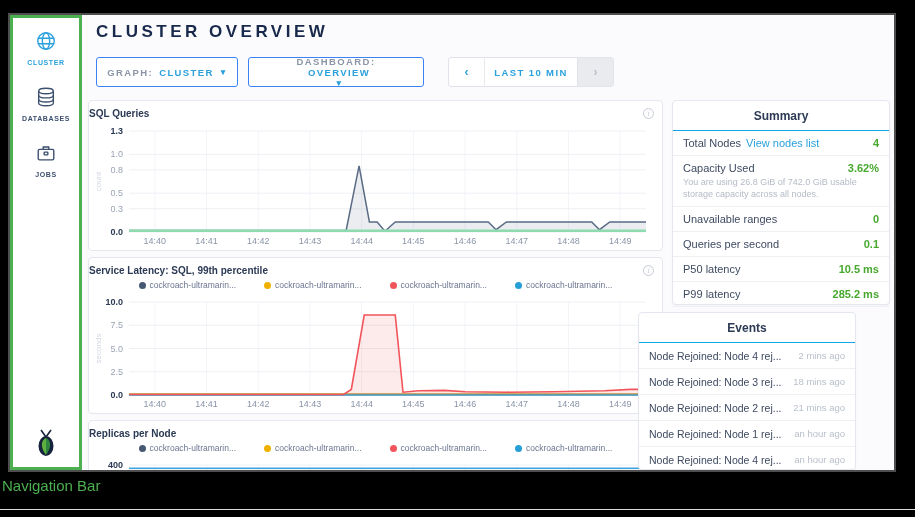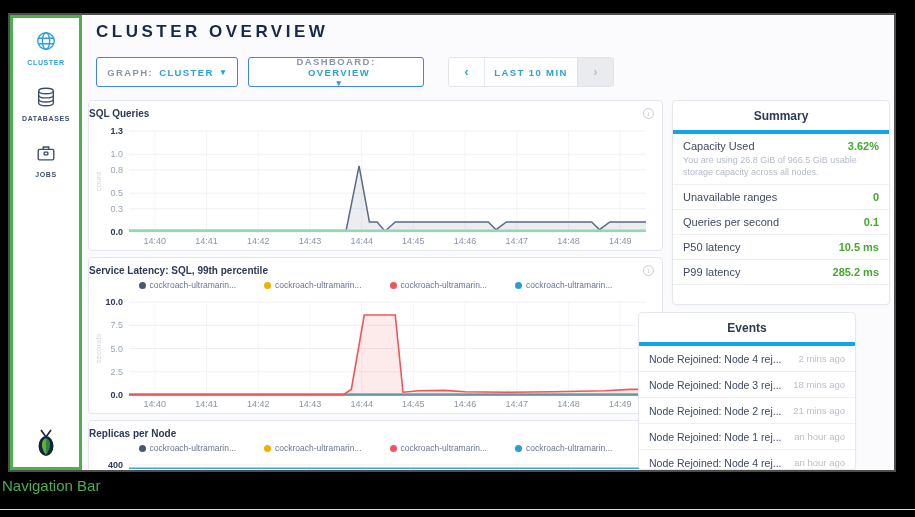--- a/index.html
+++ b/index.html
@@ -62,21 +62,21 @@
   .plot { position:absolute; left:4px; right:4px; bottom:2px; }
   .c1 .plot { top:24px; } .c2 .plot { top:38px; } .c3 .plot { top:38px; }
   .plot svg text { font-family:"Liberation Sans", sans-serif; }
   .xt { font-size:9px; fill:#8a94a8; }
   .yt { font-size:9px; fill:#9aa3b5; }
   .strong { fill:#2c3a55; font-weight:bold; }
   .ylab { font-size:8px; fill:#d4d8e2; }
 
   
   .panel-title { text-align:center; font-size:12px; font-weight:bold; color:#2c3a55;
-                 padding:8px 0 7px; border-bottom:4px solid #0ea5e9; }
+                 padding:8px 0 7px; border-bottom:1px solid #0ea5e9; }
   .srow { display:flex; flex-wrap:wrap; align-items:baseline; padding:6px 10px;
           border-bottom:1px solid #eef0f4; font-size:11px; color:#3e4a61; }
   .srow .lnk { color:#2aa0dd; margin-left:5px; cursor:pointer; }
   .srow .val { margin-left:auto; color:#46a82d; font-weight:bold; }
   .srow .sub { flex-basis:100%; font-size:9px; color:#b4bac6; line-height:1.3; margin-top:3px; }
   .erow { display:flex; align-items:center; padding:6.5px 10px; border-bottom:1px solid #eef0f4;
           font-size:10.5px; color:#3e4a61; }
   .erow .elbl { white-space:nowrap; overflow:hidden; }
   .erow .time { margin-left:auto; color:#b8bfca; font-size:9.5px; white-space:nowrap; padding-left:6px; }
 
@@ -271,23 +271,28 @@
               <polyline points="36,17.549999999999997 553,17.549999999999997" fill="none" stroke="#f2545b" stroke-width="1.6"></polyline>
               <polygon points="36,72 36,22.5 553,22.5 553,72" fill="rgba(242,84,91,0.14)" stroke="none"></polygon>
               <polyline points="36,22.5 553,22.5" fill="none" stroke="#f09a90" stroke-width="1.6"></polyline>
             </svg></div>
       </section>
 
       <section class="card summary">
         <div class="panel-title">Summary</div>
         <div id="summary-rows">
             <div class="srow">
+              <span class="slbl">Total Nodes</span>
+              <span class="lnk">View nodes list</span>
+              <span class="val">4</span>
+            </div>
+            <div class="srow">
               <span class="slbl">Capacity Used</span>
               <span class="val">3.62%</span>
-              <span class="sub">You are using 26.8 GiB of 966.5 GiB usable storage capacity across all nodes.</span>
+              <span class="sub">You are using 26.8 GiB of 742.0 GiB usable storage capacity across all nodes.</span>
             </div>
             <div class="srow">
               <span class="slbl">Unavailable ranges</span>
               <span class="val">0</span>
             </div>
             <div class="srow">
               <span class="slbl">Queries per second</span>
               <span class="val">0.1</span>
             </div>
             <div class="srow">

